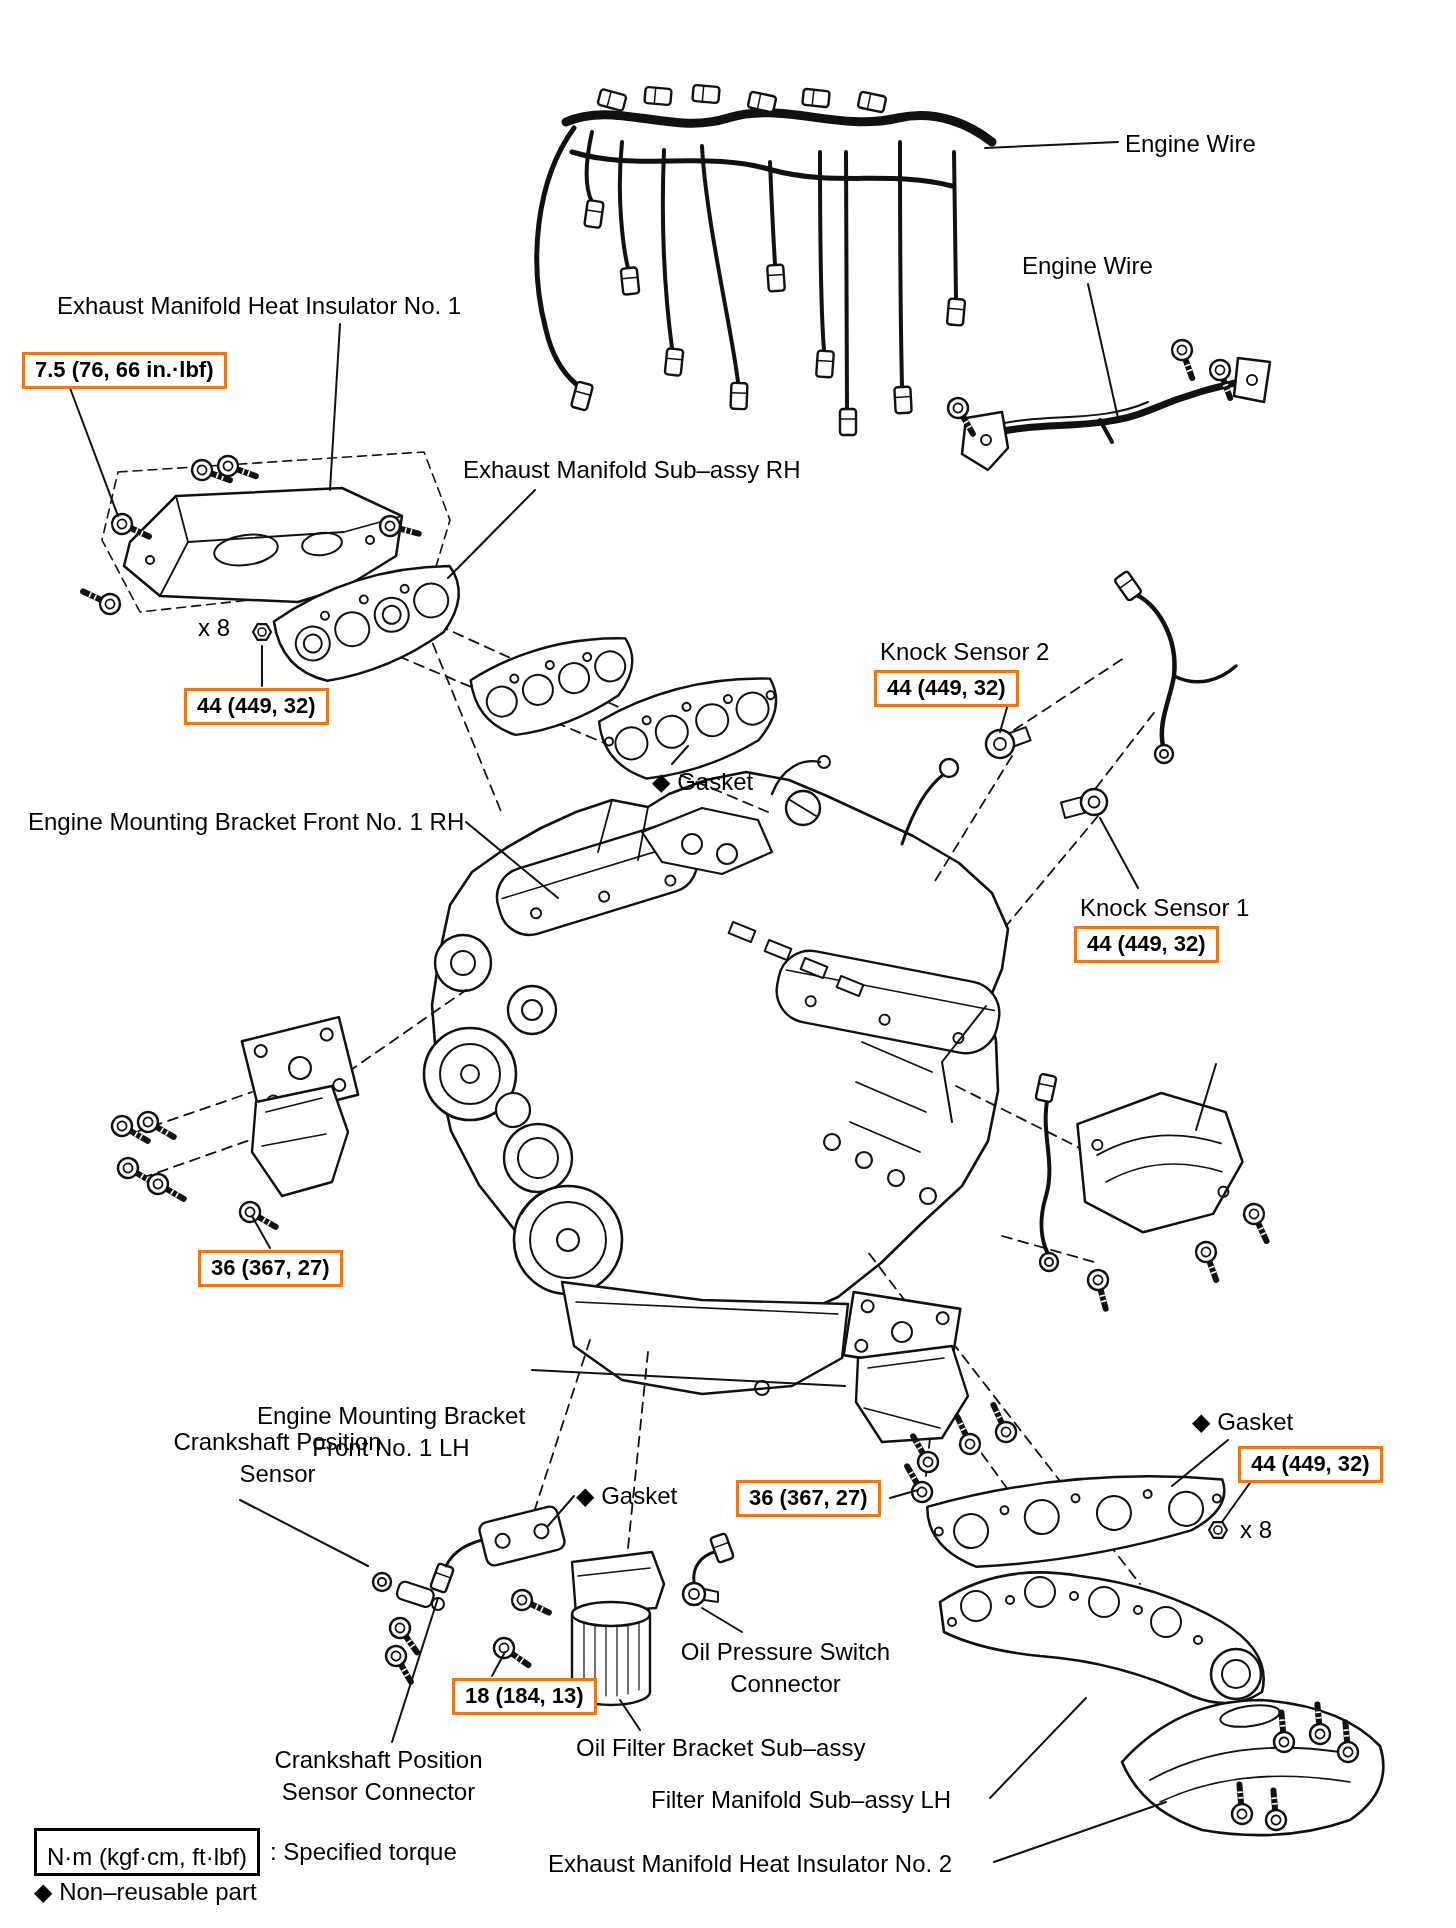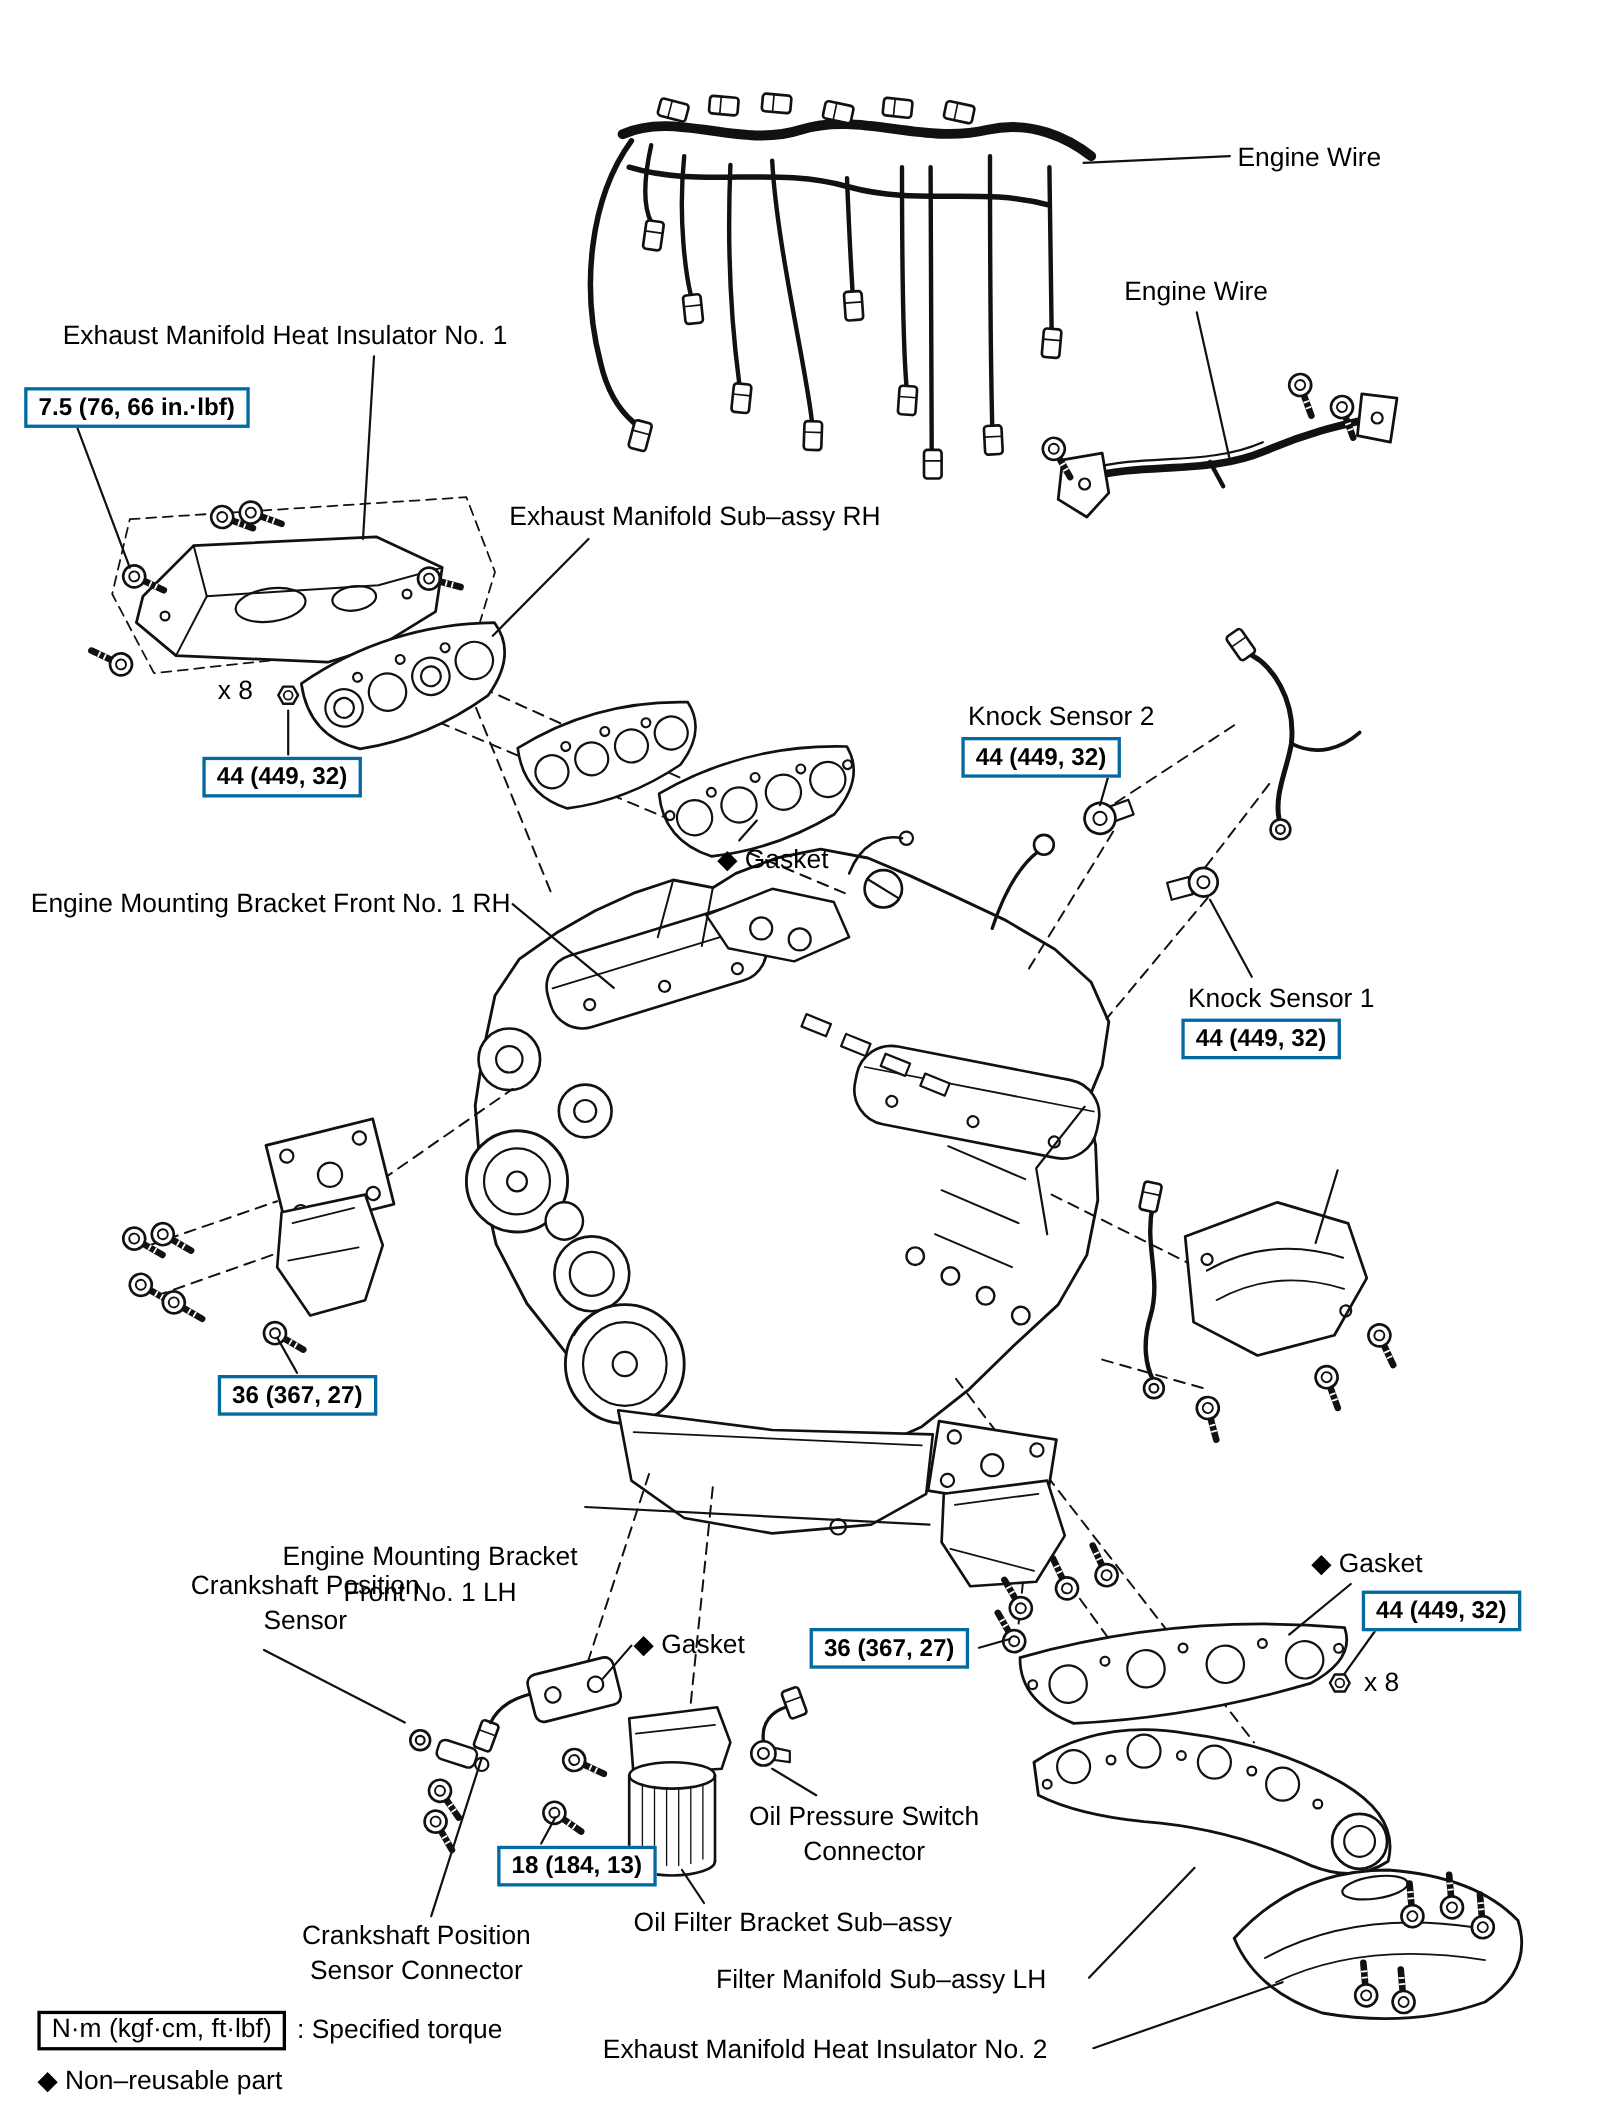--- a/index.html
+++ b/index.html
@@ -1,24 +1,24 @@
 <!DOCTYPE html>
 <html><head>
 <meta charset="utf-8">
 <style>
   html,body{margin:0;padding:0;background:#fff;}
   #page{position:relative;width:1456px;height:1928px;background:#fff;color:#000;
         font-family:"Liberation Sans",sans-serif;overflow:hidden;}
   #art{position:absolute;left:0;top:0;}
   .label{position:absolute;font-size:24px;line-height:1.32;white-space:nowrap;text-align:center;}
   .label.wrap{white-space:normal;}
-  .torque{position:absolute;border:3px solid #0369a1;background:#fff;padding:2px 10px 3px;
+  .torque{position:absolute;border:3px solid #f97316;background:#fff;padding:2px 10px 3px;
           font-size:22px;font-weight:bold;white-space:nowrap;}
   .legend{position:absolute;font-size:24px;white-space:nowrap;display:flex;align-items:center;gap:10px;}
-  .legend .box{border:3px solid #000;padding:0 10px 2px;display:inline-block;}
+  .legend .box{border:3px solid #000;padding:12px 10px 2px;display:inline-block;}
 </style>
 </head>
 <body>
 
 <div id="page">
 
 <svg id="art" width="1456" height="1928" viewBox="0 0 1456 1928" fill="none" stroke="#111" stroke-width="2" stroke-linejoin="round" stroke-linecap="round">
   <defs>
     <g id="bolt">
       <line x1="6" y1="6" x2="21" y2="21" stroke="#111" stroke-width="6"></line>

